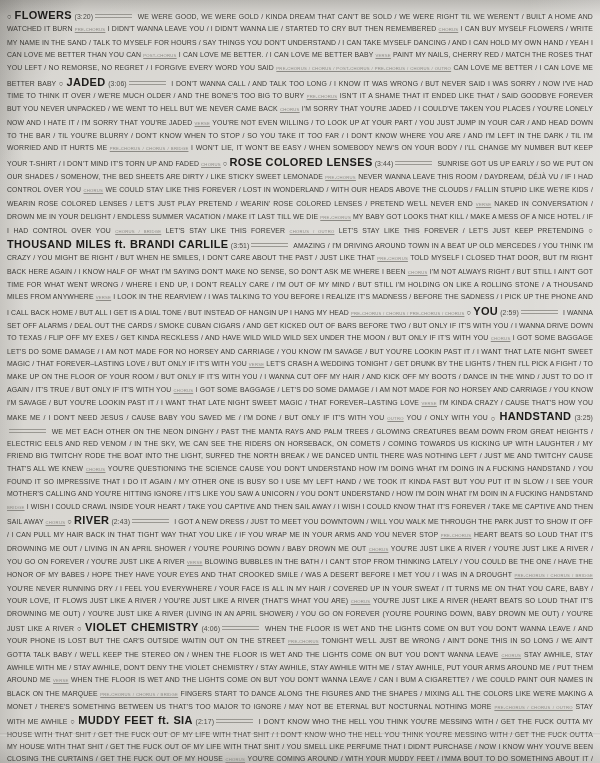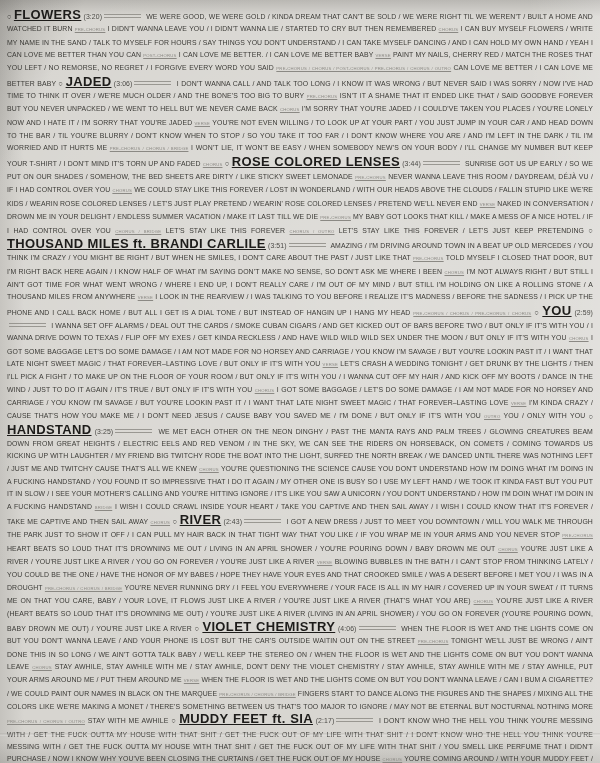--- a/index.html
+++ b/index.html
@@ -29,23 +29,22 @@
     letter-spacing:.12px;
     text-align:justify;
     color:#3b3a36;
     text-rendering:optimizeLegibility;
   }
   .bullet{
     font-size:7.6px;font-weight:400;color:#2a2926;letter-spacing:0;
     position:relative;top:.2px;
   }
   .title{
-    font-weight:700;color:#1d1c1a;font-size:13px;letter-spacing:.35px;
+    font-weight:700;color:#1d1c1a;font-size:11px;letter-spacing:.35px;
     white-space:nowrap;
-    text-decoration:underline;
   }
   .dur{
     color:#4a4945;font-size:6.9px;letter-spacing:.1px;white-space:nowrap;
   }
   .credits{
     display:inline-block;width:37px;height:5px;margin:0 3px 0 2px;
     vertical-align:baseline;
     background:repeating-linear-gradient(to bottom,#8e8c86 0 1.2px,rgba(0,0,0,0) 1.2px 3.1px);
     opacity:.85;
   }

